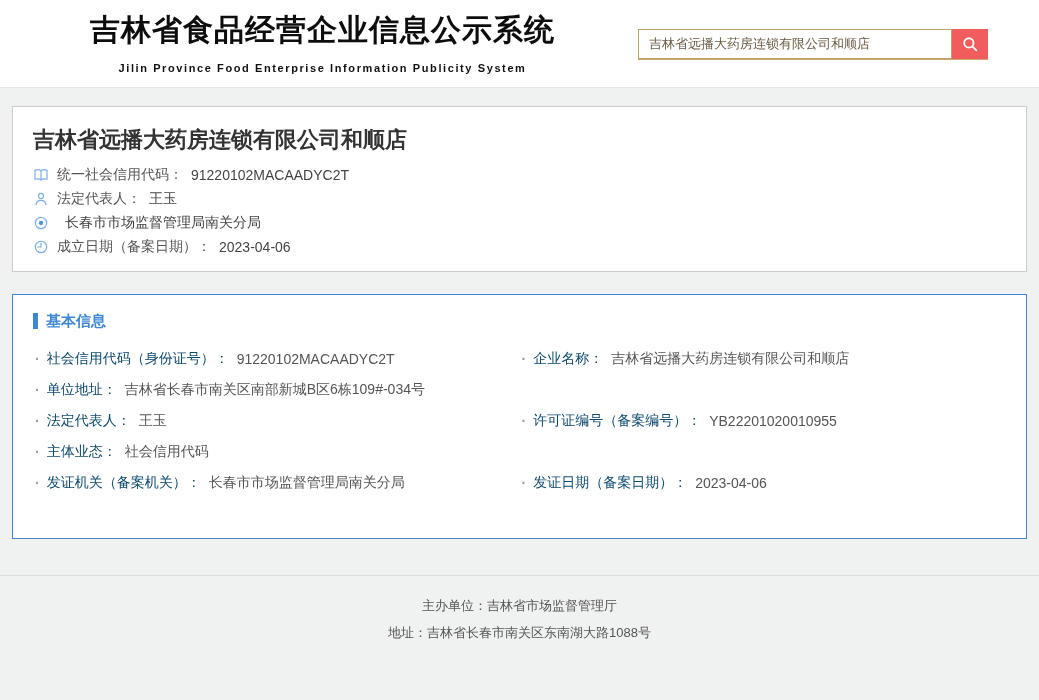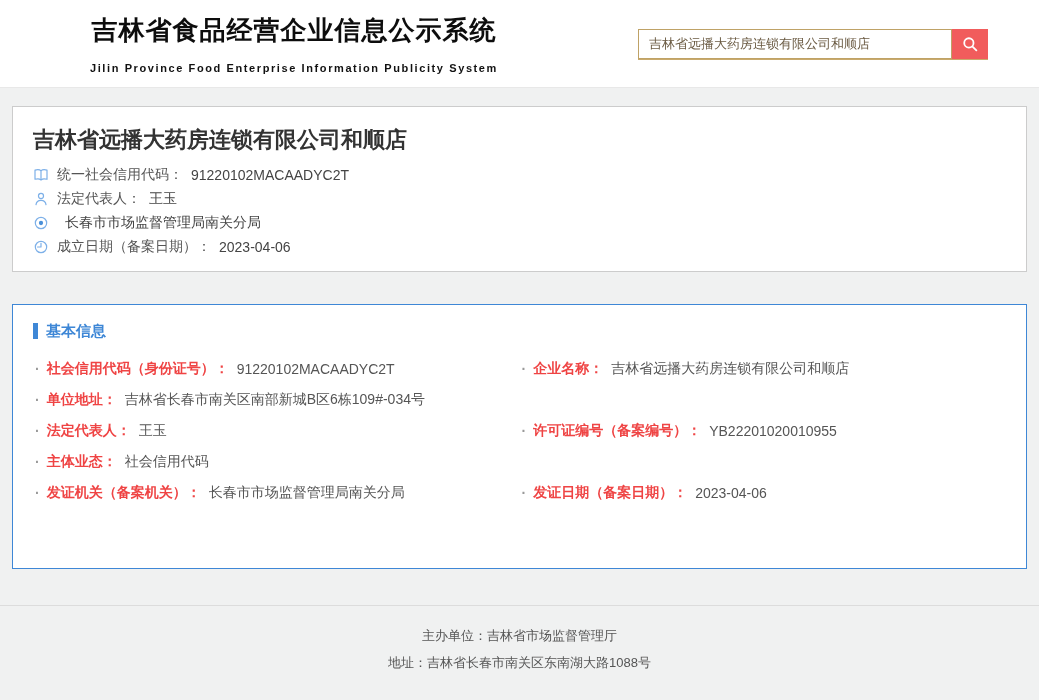--- a/index.html
+++ b/index.html
@@ -12,21 +12,21 @@
   }
 
   
   .header {
     height: 88px; background: #fff; border-bottom: 1px solid #e8e8e8;
     display: flex; align-items: center; justify-content: space-between;
     padding: 0 51px 0 90px;
   }
   .brand { text-align: center; }
   .brand-title {
-    margin: 0; font-size: 26px; font-weight: bold; color: #0d0d0d;
+    margin: 0; font-size: 30px; font-weight: bold; color: #0d0d0d;
     letter-spacing: 1px; line-height: 32px;
   }
   .brand-sub {
     margin-top: 16px; font-size: 11px; font-weight: bold; color: #111;
     letter-spacing: 1.6px; white-space: nowrap;
   }
   .search-box { display: flex; align-items: stretch; box-shadow: 0 1px 0 #c9aa6c; }
   .search-input {
     width: 314px; height: 30px; border: 1px solid #bfa266;
     padding: 0 10px; font-size: 13px; color: #6b5b43; outline: none;
@@ -46,38 +46,38 @@
     margin: 0 0 8px; font-size: 22px; font-weight: bold; color: #333;
     line-height: 30px;
   }
   .meta-item {
     display: flex; align-items: center; height: 24px; font-size: 14px; color: #555;
   }
   .meta-item .icn { width: 16px; height: 16px; margin-right: 8px; display: inline-flex; }
   .meta-value { margin-left: 8px; color: #444; }
 
   .card2 {
-    margin: 32px 12px 0; background: #fff; border: 1px solid #3e87d6;
-    padding: 16px 20px 60px;
+    margin: 22px 12px 0; background: #fff; border: 1px solid #3e87d6;
+    padding: 16px 20px 40px;
   }
   .section-title {
     display: flex; align-items: center; height: 20px;
     color: #3e87d6; font-size: 15px; font-weight: bold;
   }
   .section-bar { width: 5px; height: 16px; background: #3e87d6; margin-right: 8px; }
   .info-grid {
     margin-top: 12px;
     display: grid; grid-template-columns: 1fr 1fr;
   }
   .cell {
     height: 31px; display: flex; align-items: center;
     font-size: 14px; padding-left: 2px; white-space: nowrap; overflow: hidden;
   }
   .bullet { color: #999; margin-right: 7px; font-weight: bold; }
-  .cell-label { font-weight: bold; color: #ef4444; }
+  .cell-label { font-weight: normal; color: #0c4a6e; }
   .cell-value { margin-left: 8px; color: #555; }
 
   
   .footer {
     margin-top: 36px; border-top: 1px solid #dcdcdc;
     padding: 16px 0 11px; text-align: center;
     font-size: 13px; color: #555;
   }
   .footer-line { line-height: 27px; }
 </style>

